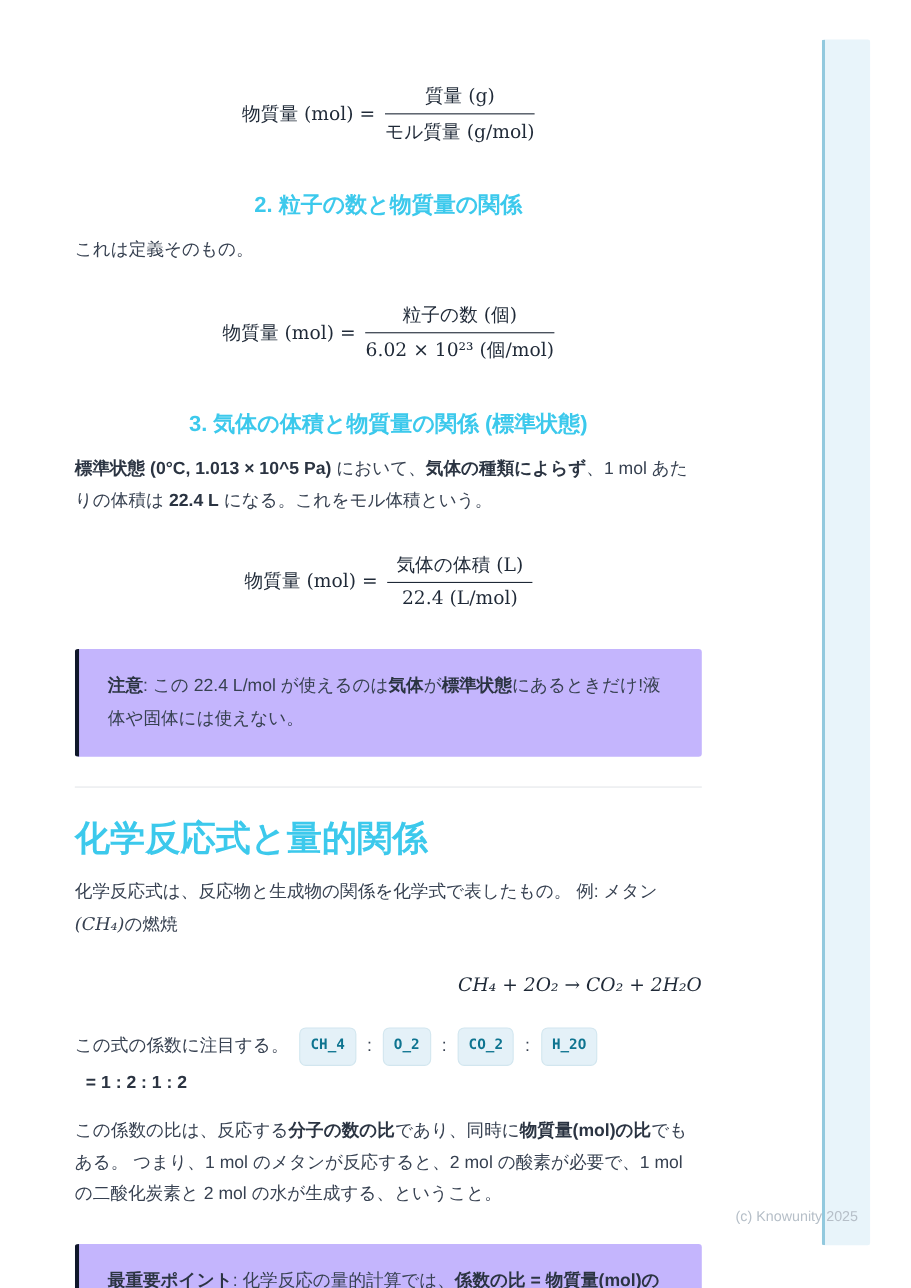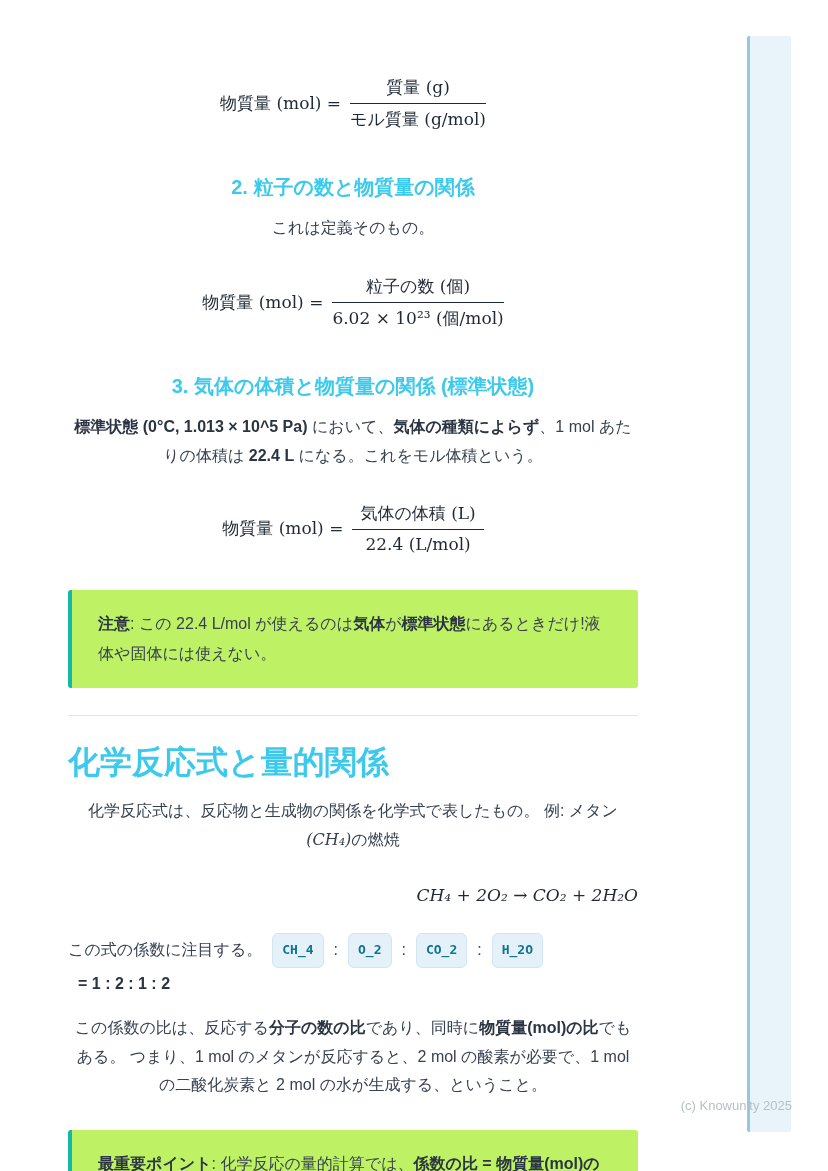--- a/index.html
+++ b/index.html
@@ -16,21 +16,20 @@
     margin-left: 68px;
     padding-top: 44px;
     position: relative;
     z-index: 1;
   }
   p.body-text {
     font-size: 16px;
     line-height: 1.8;
     margin-top: 14px;
     color: #374151;
-    text-align: center;
   }
   .b { font-weight: 700; color: #2b3442; }
   .m { font-family: "DejaVu Serif", serif; font-style: italic; }
   h3.sub-heading {
     margin-top: 37px;
     font-size: 20px;
     line-height: 1.3;
     color: #3cc9ec;
     font-weight: 700;
     text-align: center;
@@ -52,22 +51,22 @@
     color: #1f2937;
     margin-top: 26px;
     margin-bottom: 8px;
     padding: 6px 0;
   }
   .frac { display: inline-flex; flex-direction: column; text-align: center; }
   .frac .num { padding: 0 8px 4px; border-bottom: 1px solid #1f2937; }
   .frac .den { padding-top: 4px; }
   .callout {
     margin-top: 30px;
-    background: #bef264;
-    border-left: 4px solid #14b8a6;
+    background: #c4b5fd;
+    border-left: 4px solid #0f172a;
     border-radius: 3px;
     padding: 19px 26px;
     font-size: 16px;
     line-height: 1.85;
   }
   hr.divider {
     border: none;
     border-top: 1px solid #e3e6e9;
     margin-top: 27px;
   }
@@ -109,21 +108,21 @@
     width: 44px;
     height: 1096px;
     background: #e8f4fa;
     border-left: 3px solid #92c9de;
     border-radius: 2px;
     z-index: 0;
   }
   .footer-copyright {
     position: absolute;
     top: 1098px;
-    right: 36px;
+    right: 48px;
     font-size: 13px;
     color: #b6bfc8;
     z-index: 2;
   }
 </style>
 </head>
 <body>
 
 <div class="scroll-strip"></div>
 

